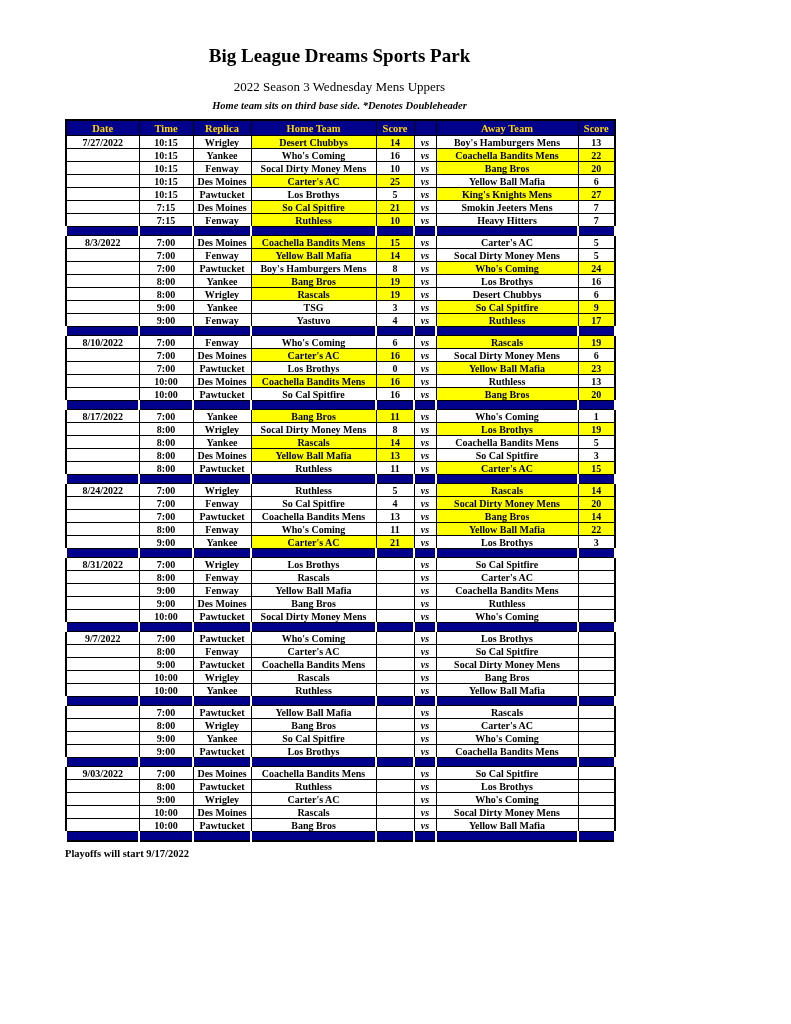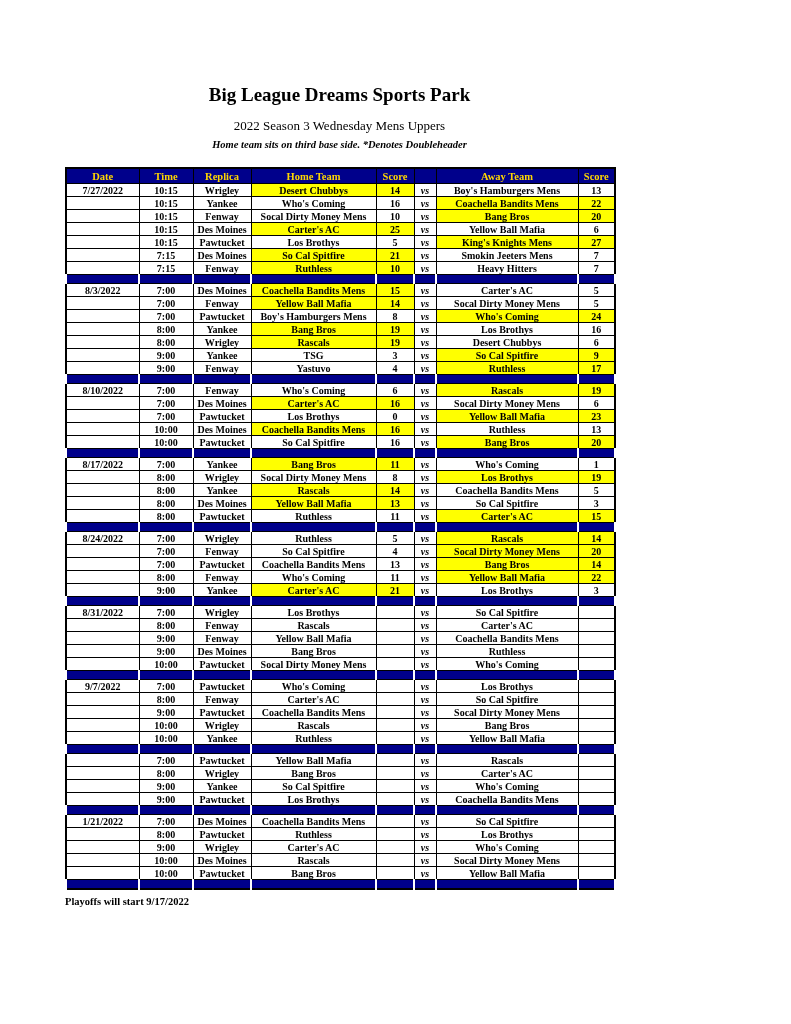--- a/index.html
+++ b/index.html
@@ -20,41 +20,41 @@
   }
   .page {
     width: 791px;
     height: 1024px;
     background: var(--paper);
     position: relative;
   }
   .content {
     width: 549px;
     margin-left: 65px;
-    padding-top: 84px;
+    padding-top: 45px;
   }
   .doc-title {
     text-align: center;
     font-size: 19px;
     font-weight: bold;
     line-height: 1.15;
   }
   .doc-subtitle {
     text-align: center;
     font-size: 13px;
     font-weight: normal;
     margin-top: 12px;
   }
   .doc-note {
     text-align: center;
     font-size: 10.5px;
     font-weight: bold;
     font-style: italic;
     margin-top: 5px;
-    margin-bottom: 17px;
+    margin-bottom: 8px;
   }
   table.schedule {
     border-collapse: collapse;
     table-layout: fixed;
     width: 549px;
     border: 2px solid var(--ink);
   }
   col.c-date    { width: 73px; }
   col.c-time    { width: 54px; }
   col.c-replica { width: 58px; }
@@ -644,21 +644,21 @@
             <td></td>
             <td></td>
             <td></td>
             <td></td>
             <td></td>
             <td></td>
             <td></td>
             <td></td>
           </tr>
           <tr>
-            <td>1/21/2022</td>
+            <td>9/03/2022</td>
             <td>7:00</td>
             <td>Des Moines</td>
             <td>Coachella Bandits Mens</td>
             <td></td>
             <td class="vs">vs</td>
             <td>So Cal Spitfire</td>
             <td></td>
           </tr>
           <tr>
             <td></td>

